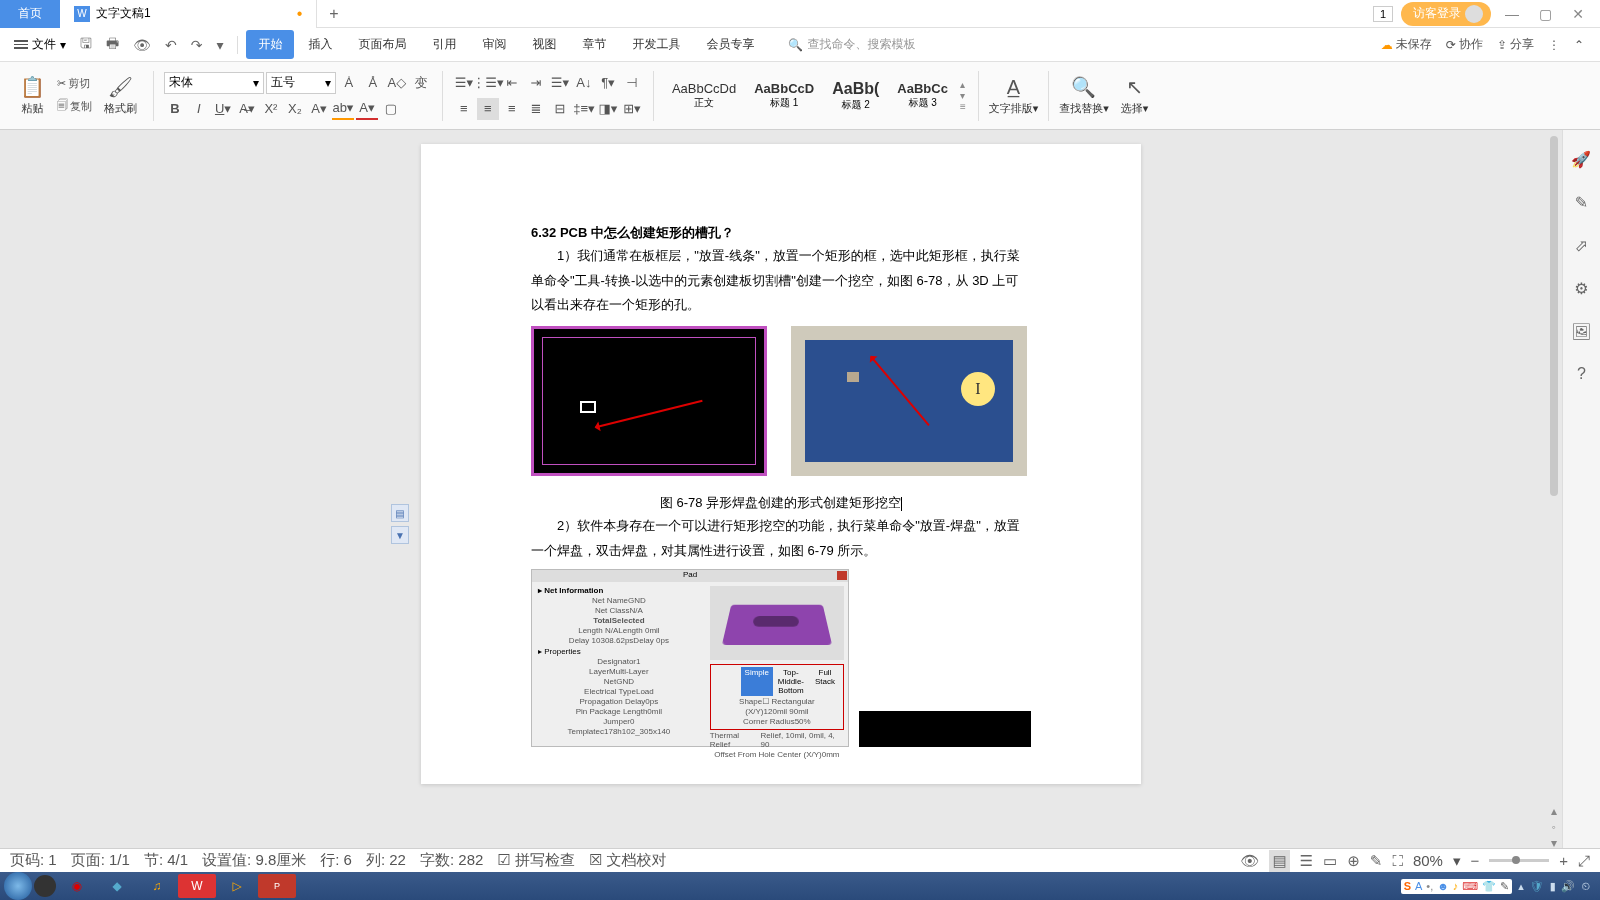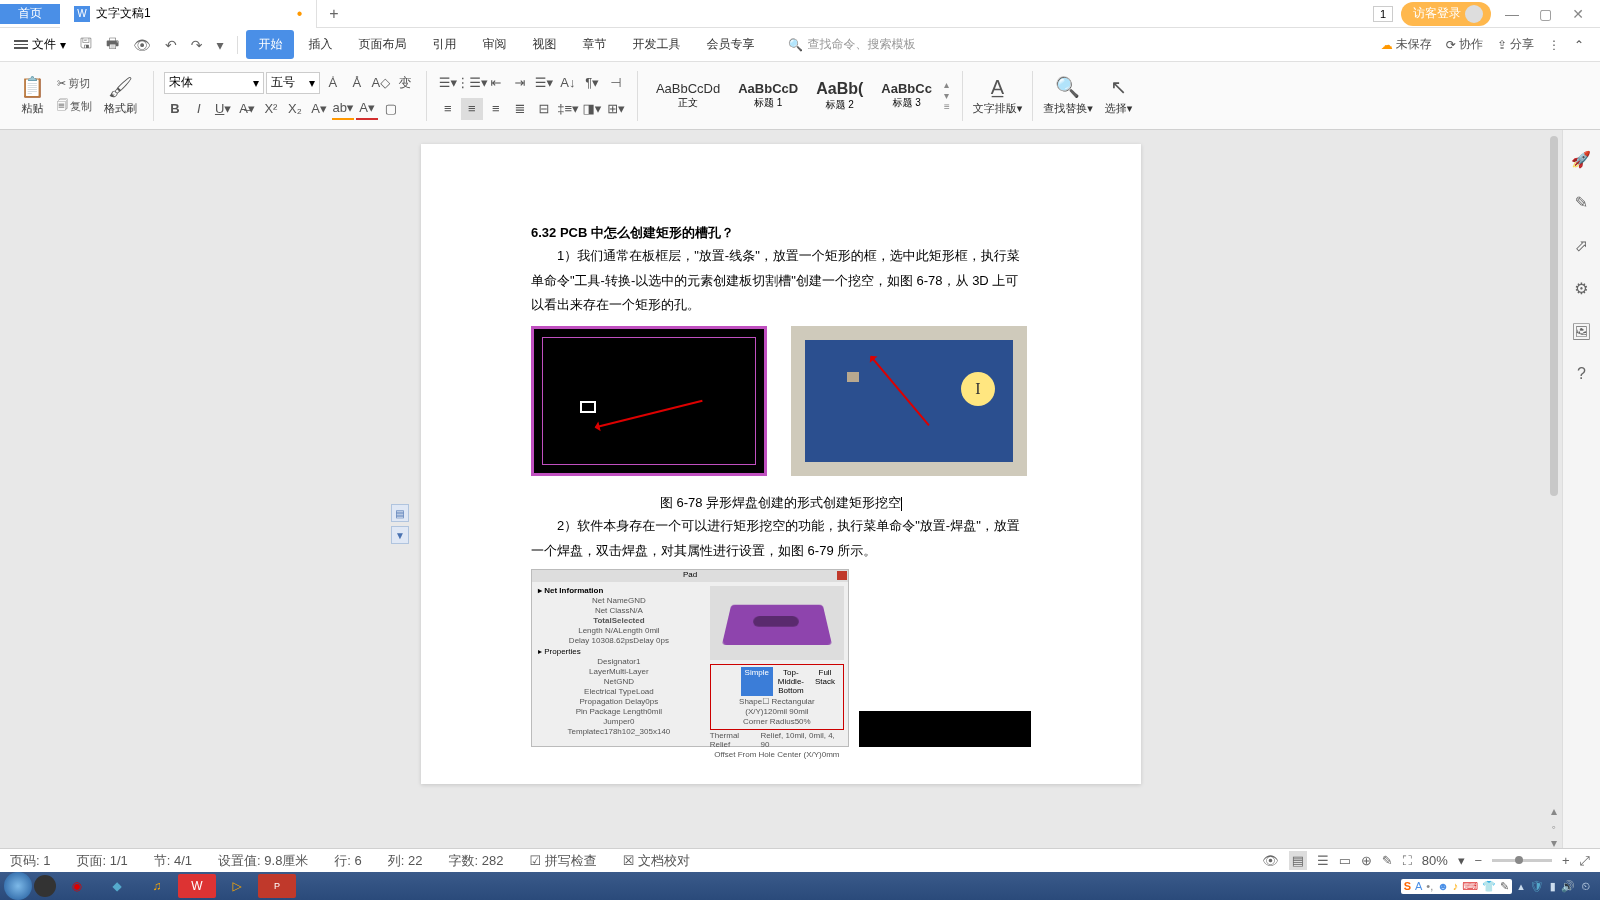--- a/index.html
+++ b/index.html
@@ -1,20 +1,20 @@
 <!DOCTYPE html>
 <html><head>
 <meta charset="utf-8">
 <style>
 * { margin: 0; padding: 0; box-sizing: border-box; }
 body { font-family: "Microsoft YaHei", Arial, sans-serif; font-size: 12px; background: #fff; overflow: hidden; }
 
 
 .titlebar { height: 28px; background: #fff; display: flex; align-items: center; border-bottom: 1px solid #e0e0e0; }
-.tab-home { background: #4a8fe7; color: #fff; padding: 0 18px; height: 20px; display: flex; align-items: center; cursor: pointer; }
+.tab-home { background: #4a8fe7; color: #fff; padding: 0 18px; height: 28px; display: flex; align-items: center; cursor: pointer; }
 .tab-doc { background: #fff; padding: 0 14px; height: 28px; display: flex; align-items: center; gap: 6px; border-right: 1px solid #e0e0e0; cursor: pointer; }
 .doc-icon { width: 16px; height: 16px; background: #4a8fe7; color: #fff; display: inline-flex; align-items: center; justify-content: center; font-size: 10px; }
 .tab-dirty { color: #ff9800; margin-left: 140px; font-size: 16px; }
 .tab-add { padding: 0 12px; cursor: pointer; color: #666; font-size: 16px; }
 .title-spacer { flex: 1; }
 .title-right { display: flex; align-items: center; gap: 8px; padding-right: 10px; }
 .badge-1 { border: 1px solid #ccc; padding: 1px 6px; font-size: 11px; }
 .guest-login { background: #ffb84d; color: #fff; padding: 3px 8px 3px 12px; border-radius: 12px; display: flex; align-items: center; gap: 4px; cursor: pointer; }
 .avatar-circle { width: 18px; height: 18px; background: #ddd; border-radius: 50%; }
 .win-btn { color: #888; padding: 0 6px; cursor: pointer; font-size: 14px; }
@@ -90,21 +90,21 @@
 
 .right-sidebar { position: absolute; top: 130px; right: 0; bottom: 26px; width: 38px; background: #f5f5f5; border-left: 1px solid #ddd; display: flex; flex-direction: column; align-items: center; padding-top: 20px; gap: 24px; }
 .rs-icon { color: #666; cursor: pointer; font-size: 16px; }
 
 
 .vscroll { position: absolute; right: 40px; top: 132px; bottom: 50px; width: 12px; }
 .vscroll .thumb { position: absolute; top: 4px; width: 8px; height: 360px; background: #c8c8c8; border-radius: 4px; left: 2px; }
 .vscroll .nav { position: absolute; bottom: 0; width: 12px; display:flex; flex-direction:column; align-items:center; gap:2px; color:#888; }
 
 
-.statusbar { position: absolute; bottom: 28px; left: 0; right: 0; height: 24px; background: #fff; border-top: 1px solid #d0d0d0; display: flex; align-items: center; padding: 0 10px; font-size: 13px; color: #555; gap: 26px; }
+.statusbar { position: absolute; bottom: 28px; left: 0; right: 0; height: 24px; background: #fff; border-top: 1px solid #d0d0d0; display: flex; align-items: center; padding: 0 10px; font-size: 15px; color: #555; gap: 14px; }
 .sb-right { margin-left: auto; display: flex; align-items: center; gap: 10px; }
 .sb-icon { cursor: pointer; color: #666; }
 .sb-icon.active { background: #ddd; padding: 2px 3px; }
 
 
 .taskbar { position: absolute; bottom: 0; left: 0; right: 0; height: 28px; background: linear-gradient(#3a5a8a, #2a4a7a); display: flex; align-items: center; padding: 0 4px; gap: 2px; }
 .tb-btn { width: 38px; height: 24px; display: flex; align-items: center; justify-content: center; cursor: pointer; border-radius: 2px; }
 .tb-btn.start { background: radial-gradient(circle, #7db9e8, #1e5799); border-radius: 50%; width: 28px; height: 28px; }
 .tb-tray { margin-left: auto; display: flex; align-items: center; gap: 6px; color: #cde; font-size: 11px; padding-right: 6px; }
 .sogou { background: #fff; padding: 1px 3px; display: flex; align-items: center; gap: 4px; border-radius: 2px; }
@@ -197,21 +197,21 @@
         <span>格式刷</span>
       </div>
   </div>
   <div class="ribbon-sep"></div>
   <div class="ribbon-group" style="gap:4px;align-items:flex-start">
     <div class="font-row">
       <div class="font-select" style="width:100px">
           <span>宋体</span>
           <span>▾</span>
         </div>
-      <div class="font-select" style="width:54px">
+      <div class="font-select" style="width:70px">
           <span>五号</span>
           <span>▾</span>
         </div>
       <span class="fmt-btn">A̍</span>
       <span class="fmt-btn">A̎</span>
       <span class="fmt-btn">A◇</span>
       <span class="fmt-btn">变</span>
     </div>
     <div class="font-row">
       <span class="fmt-btn">

